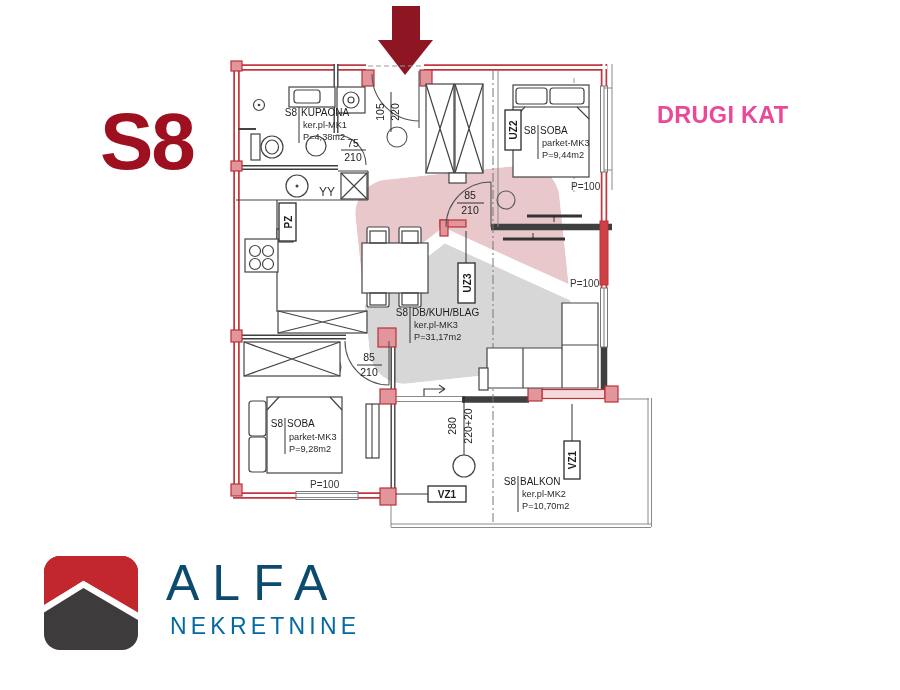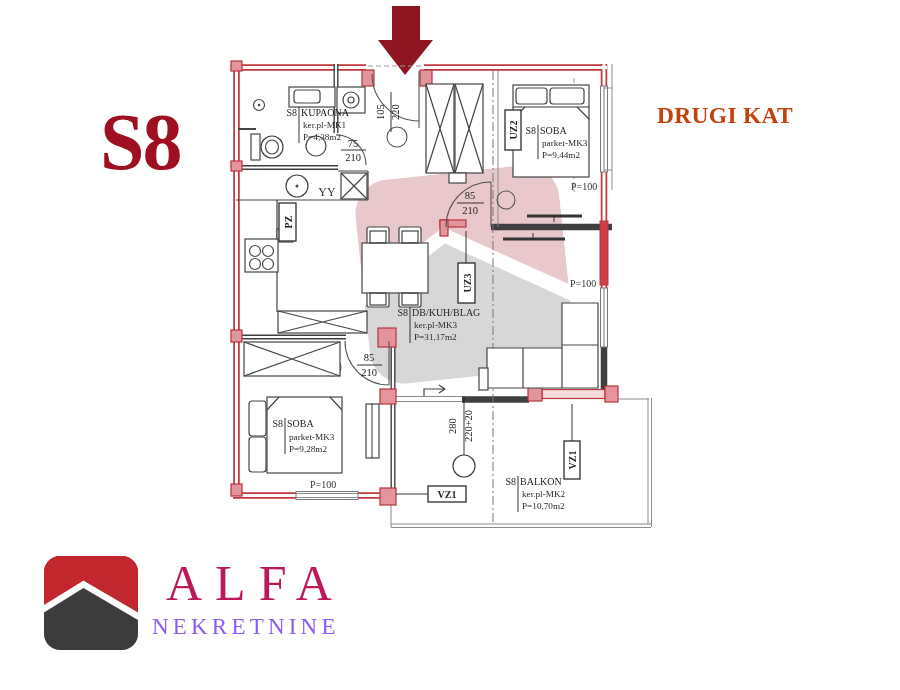--- a/index.html
+++ b/index.html
@@ -1,27 +1,27 @@
 <!DOCTYPE html>
 <html><head>
 <meta charset="utf-8">
 <style>
   html,body{margin:0;padding:0;background:#fff;}
   .canvas{position:relative;width:876px;height:690px;background:#ffffff;overflow:hidden;
-          font-family:Liberation Serif, serif;}
+          font-family:Liberation Sans, sans-serif;}
   .unit-title{position:absolute;left:100px;top:102px;font-size:80px;font-weight:bold;
               color:#9e1020;letter-spacing:-2px;line-height:1;}
   .arrow-svg{position:absolute;left:374px;top:6px;}
   .floor-heading{position:absolute;left:657px;top:102px;font-size:23.5px;font-weight:bold;
-                 color:#c2410c;line-height:27px;letter-spacing:0.3px;white-space:nowrap;}
+                 color:#ec4899;line-height:27px;letter-spacing:0.3px;white-space:nowrap;}
   .plan-svg{position:absolute;left:228px;top:58px;}
   .logo-mark{position:absolute;left:44px;top:556px;}
-  .logo-brand{position:absolute;left:166px;top:558px;font-size:50px;color:#be185d;
+  .logo-brand{position:absolute;left:166px;top:558px;font-size:50px;color:#0c4a6e;
               letter-spacing:13px;font-weight:400;line-height:1;}
-  .logo-sub{position:absolute;left:152px;top:615px;font-size:23px;color:#8b5cf6;
+  .logo-sub{position:absolute;left:170px;top:615px;font-size:23px;color:#0369a1;
             letter-spacing:4.2px;font-weight:400;line-height:1;}
   
   .wr{stroke:#c2383e;stroke-width:6.5;fill:none;}
   .wrw{stroke:#ffffff;stroke-width:3;fill:none;}
   .wd{stroke:#3f3f3f;stroke-width:5;fill:none;}
   .wdw{stroke:#ffffff;stroke-width:2.2;fill:none;}
   .ws{stroke:#3f3f3f;stroke-width:6.5;fill:none;}
   .thin{stroke:#8a8a8a;stroke-width:1;fill:none;}
   .dashdot{stroke:#777;stroke-width:1;fill:none;stroke-dasharray:9 3 2 3;}
   .dash{stroke:#999;stroke-width:1;fill:none;stroke-dasharray:5 3;}

